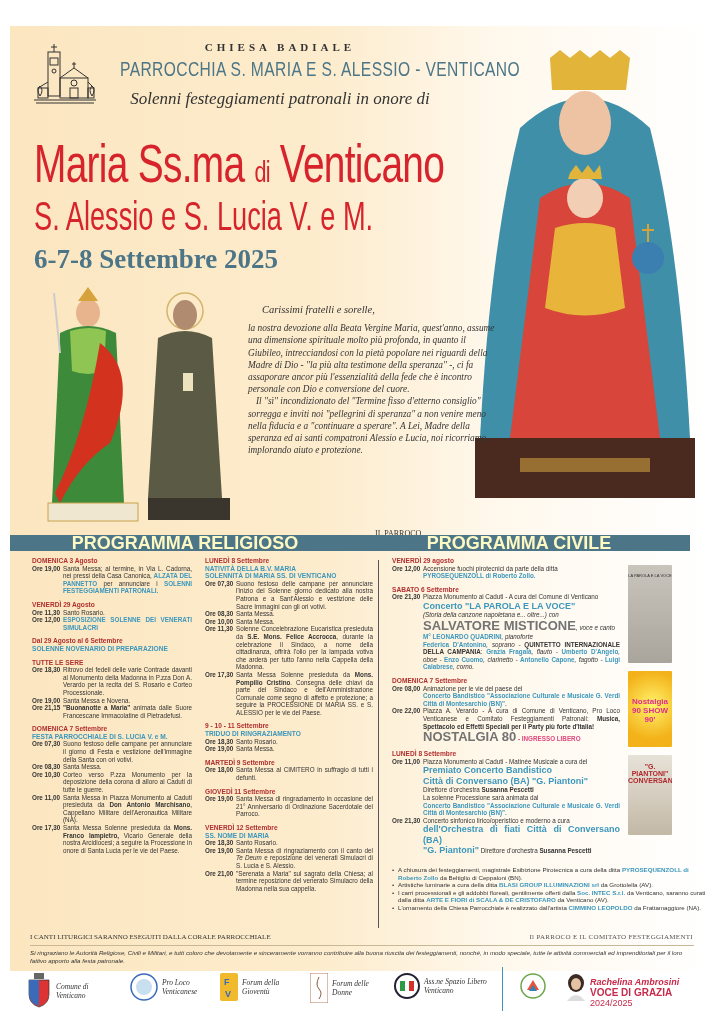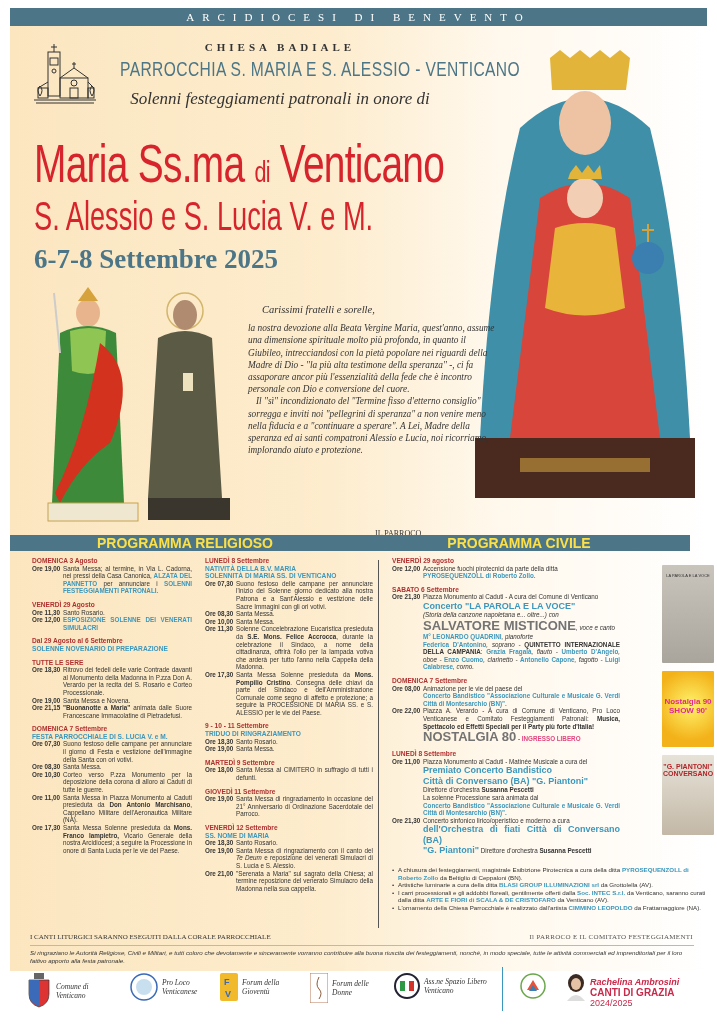--- a/index.html
+++ b/index.html
@@ -38,22 +38,22 @@
 
   .letter { position: absolute; left: 238px; top: 296px; width: 250px; font-family: "Liberation Serif", serif;
     font-style: italic; font-size: 9.3px; line-height: 12.2px; color: #333; }
   .letter .salute { font-size: 10.5px; margin-bottom: 6px; margin-left: 14px; }
   .letter p { text-indent: 0; }
   .letter p.ind { text-indent: 8px; }
   .signature { position: absolute; left: 365px; top: 487px; width: 90px; text-align: left;
     font-family: "Liberation Serif", serif; font-size: 8px; color: #333; margin-top: 34px; }
   .signature .sac { font-size: 6px; font-style: italic; color: #555; margin-top: 2px; }
 
-  .sec-band { position: absolute; top: 527px; height: 16px; background: #4c7687; color: #fde047;
-    font-weight: bold; font-size: 14px; text-align: center; line-height: 16px; }
+  .sec-band { position: absolute; top: 527px; height: 16px; background: #4c7687; color: #fef9c3;
+    font-weight: bold; font-size: 18px; text-align: center; line-height: 16px; }
   .sec-rel { left: 0; width: 350px; }
   .sec-civ { left: 338px; width: 342px; }
 
   .col { position: absolute; font-size: 6.3px; line-height: 7.6px; color: #333; }
   .col1 { left: 22px; top: 549px; width: 160px; }
   .col2 { left: 195px; top: 549px; width: 168px; }
   .col3 { left: 382px; top: 549px; width: 228px; }
   .vdiv { position: absolute; width: 1px; background: #555; }
 
   .day { color: #b03030; font-weight: bold; font-size: 6.6px; margin-top: 6px; }
@@ -63,21 +63,21 @@
   .row .t { width: 31px; flex: none; font-weight: bold; }
   .row .d { flex: 1; text-align: justify; }
   .hl { color: #3b97bd; font-weight: bold; }
   .bold { font-weight: bold; }
   .it { font-style: italic; }
   .big1 { color: #3b97bd; font-weight: bold; font-size: 9px; line-height: 10.5px; }
   .big2 { color: #737373; font-weight: bold; font-size: 13px; line-height: 14px; }
   .pink { color: #e0457d; font-weight: bold; font-size: 6.3px; }
 
   .civ-posters { position: absolute; left: 618px; top: 557px; width: 70px; }
-  .civ-poster { width: 52px; margin-bottom: 8px; border-radius: 1px; overflow: hidden; margin-left: 34px; }
+  .civ-poster { width: 44px; margin-bottom: 8px; border-radius: 1px; overflow: hidden; }
 
   .notes { position: absolute; left: 382px; top: 858px; width: 315px; font-size: 6.2px; line-height: 7.6px; color: #333; }
   .notes li { list-style: none; padding-left: 6px; position: relative; }
   .notes li::before { content: "•"; position: absolute; left: 0; }
 
   .canti { position: absolute; left: 20px; top: 925px; font-family: "Liberation Serif", serif; font-size: 7px; color: #333; }
   .comitato { position: absolute; right: 14px; top: 925px; font-family: "Liberation Serif", serif; font-size: 7px; color: #555; letter-spacing: 0.3px; }
   .hline { position: absolute; left: 20px; top: 937px; width: 664px; height: 1px; background: #c8b896; }
   .thanks { position: absolute; left: 20px; top: 941px; width: 668px; font-size: 6.2px; line-height: 8px; font-style: italic; color: #333; }
 
@@ -87,21 +87,20 @@
   .rachelina { position: absolute; left: 580px; top: 4px; width: 120px; }
   .rachelina .n { font-style: italic; font-weight: bold; font-size: 9px; color: #c72a4a; }
   .rachelina .a { font-weight: bold; font-size: 10px; color: #c72a4a; }
   .rachelina .y { font-size: 9px; color: #c72a4a; }
 </style>
 </head>
 <body>
 
 <div class="poster">
 
-  <div class="top-band">ARCIDIOCESI DI BENEVENTO</div>
   <div class="cream"></div>
 
   <svg class="church-logo" viewBox="0 0 62 80">
     <g fill="none" stroke="#333" stroke-width="1">
       <rect x="14" y="14" width="12" height="44"></rect>
       <line x1="20" y1="6" x2="20" y2="14"></line>
         <line x1="17" y1="9" x2="23" y2="9"></line>
       <rect x="16" y="20" width="8" height="7"></rect>
       <circle cx="20" cy="33" r="2"></circle>
       <polyline points="26,40 40,30 54,40"></polyline>
@@ -426,17 +425,17 @@
     </div>
     <div class="logo" style="left:555px;">
       <svg width="22" height="28" viewBox="0 0 22 28">
         <ellipse cx="11" cy="10" rx="8" ry="9" fill="#3a2a22"></ellipse>
         <ellipse cx="11" cy="11" rx="5" ry="6" fill="#e6c3a5"></ellipse>
         <path d="M2 28 q9 -12 18 0z" fill="#ddd"></path>
       </svg>
     </div>
     <div class="rachelina">
       <div class="n">Rachelina Ambrosini</div>
-      <div class="a">CANTI DI GRAZIA</div>
+      <div class="a">VOCE DI GRAZIA</div>
       <div class="y">2024/2025</div>
     </div>
   </div>
 </div>
 
 </body></html>

